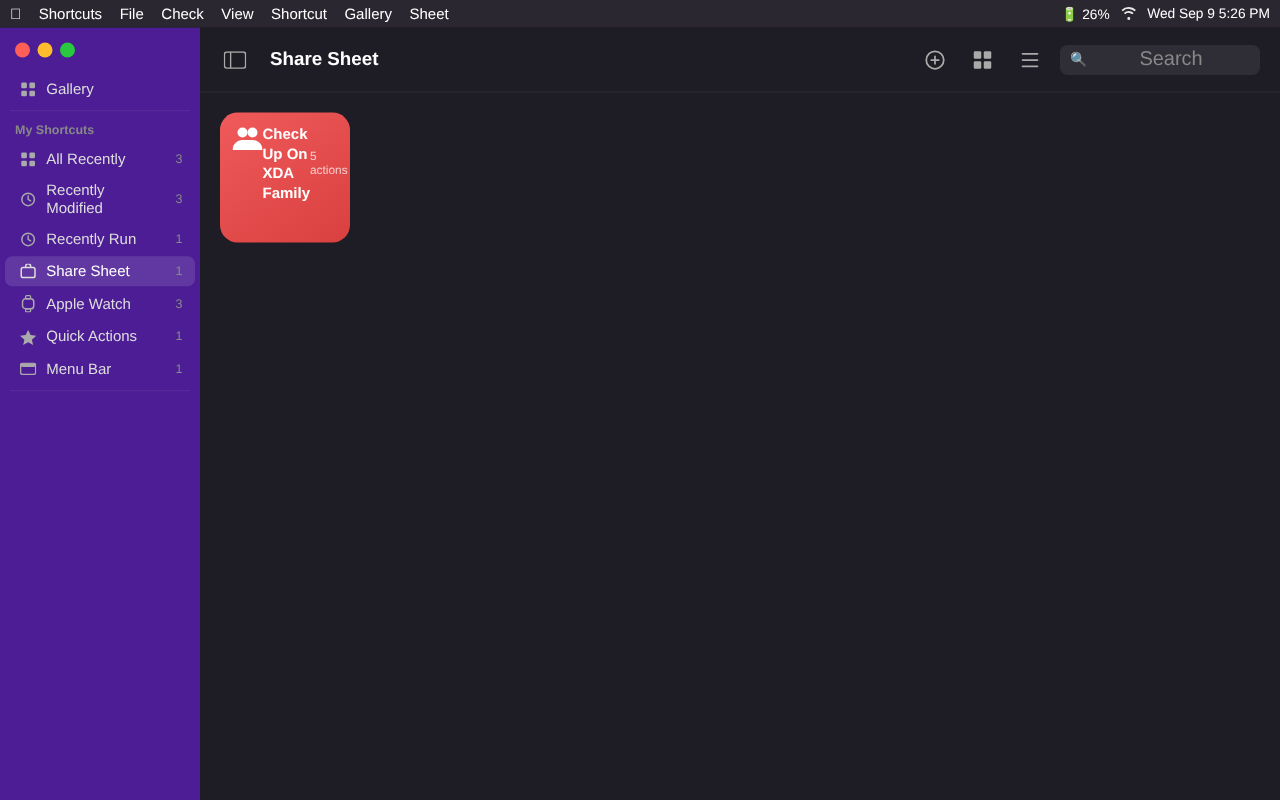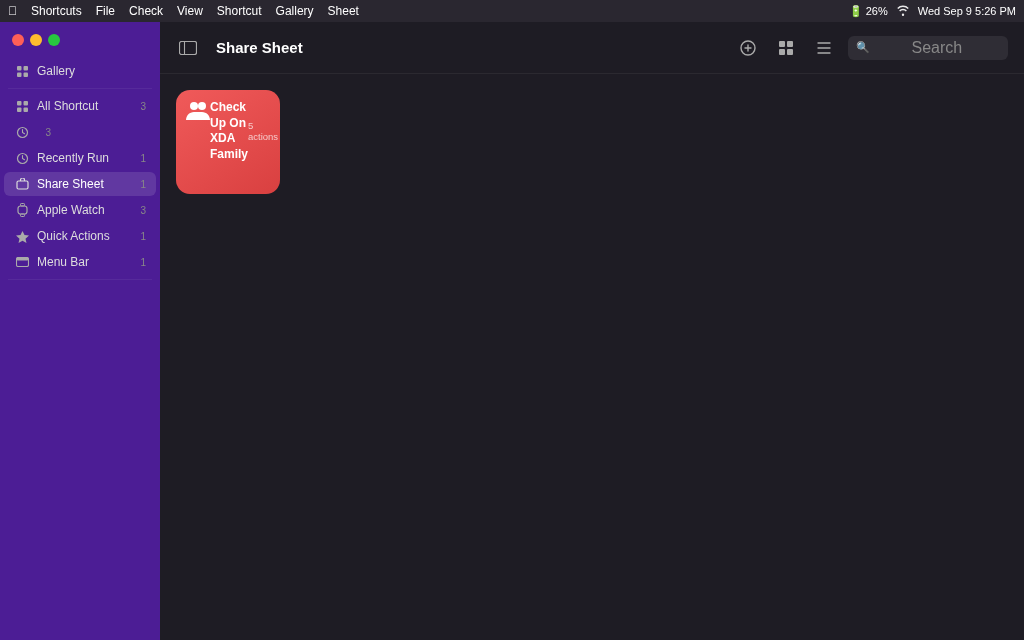--- a/index.html
+++ b/index.html
@@ -340,41 +340,43 @@
           <rect x="7.5" y="1" width="4.5" height="4.5" rx="1" fill="#aaa"></rect>
           <rect x="1" y="7.5" width="4.5" height="4.5" rx="1" fill="#aaa"></rect>
           <rect x="7.5" y="7.5" width="4.5" height="4.5" rx="1" fill="#aaa"></rect>
         </svg>
       </div>
       <span class="sidebar-item-label">Gallery</span>
     </div>
 
     <div class="sidebar-divider"></div>
 
+    <div class="sidebar-section-label">My Shortcuts</div>
 
     <div class="sidebar-item">
       <div class="sidebar-item-icon">
         <svg width="13" height="13" viewBox="0 0 13 13" fill="none">
           <rect x="1" y="1" width="4.5" height="4.5" rx="1" fill="#aaa"></rect>
           <rect x="7.5" y="1" width="4.5" height="4.5" rx="1" fill="#aaa"></rect>
           <rect x="1" y="7.5" width="4.5" height="4.5" rx="1" fill="#aaa"></rect>
           <rect x="7.5" y="7.5" width="4.5" height="4.5" rx="1" fill="#aaa"></rect>
         </svg>
       </div>
-      <span class="sidebar-item-label">All Shortcut</span>
+      <span class="sidebar-item-label">All Recently</span>
       <span class="sidebar-item-badge">3</span>
     </div>
 
     <div class="sidebar-item">
       <div class="sidebar-item-icon">
         <svg width="13" height="13" viewBox="0 0 13 13" fill="none">
           <circle cx="6.5" cy="6.5" r="5" stroke="#aaa" stroke-width="1.2"></circle>
           <path d="M6.5 3.5v3l2 1.2" stroke="#aaa" stroke-width="1.1" stroke-linecap="round"></path>
         </svg>
       </div>
+      <span class="sidebar-item-label">Recently Modified</span>
       <span class="sidebar-item-badge">3</span>
     </div>
 
     <div class="sidebar-item">
       <div class="sidebar-item-icon">
         <svg width="13" height="13" viewBox="0 0 13 13" fill="none">
           <circle cx="6.5" cy="6.5" r="5" stroke="#aaa" stroke-width="1.2"></circle>
           <path d="M6.5 3.5v3l2 1.2" stroke="#aaa" stroke-width="1.1" stroke-linecap="round"></path>
         </svg>
       </div>

